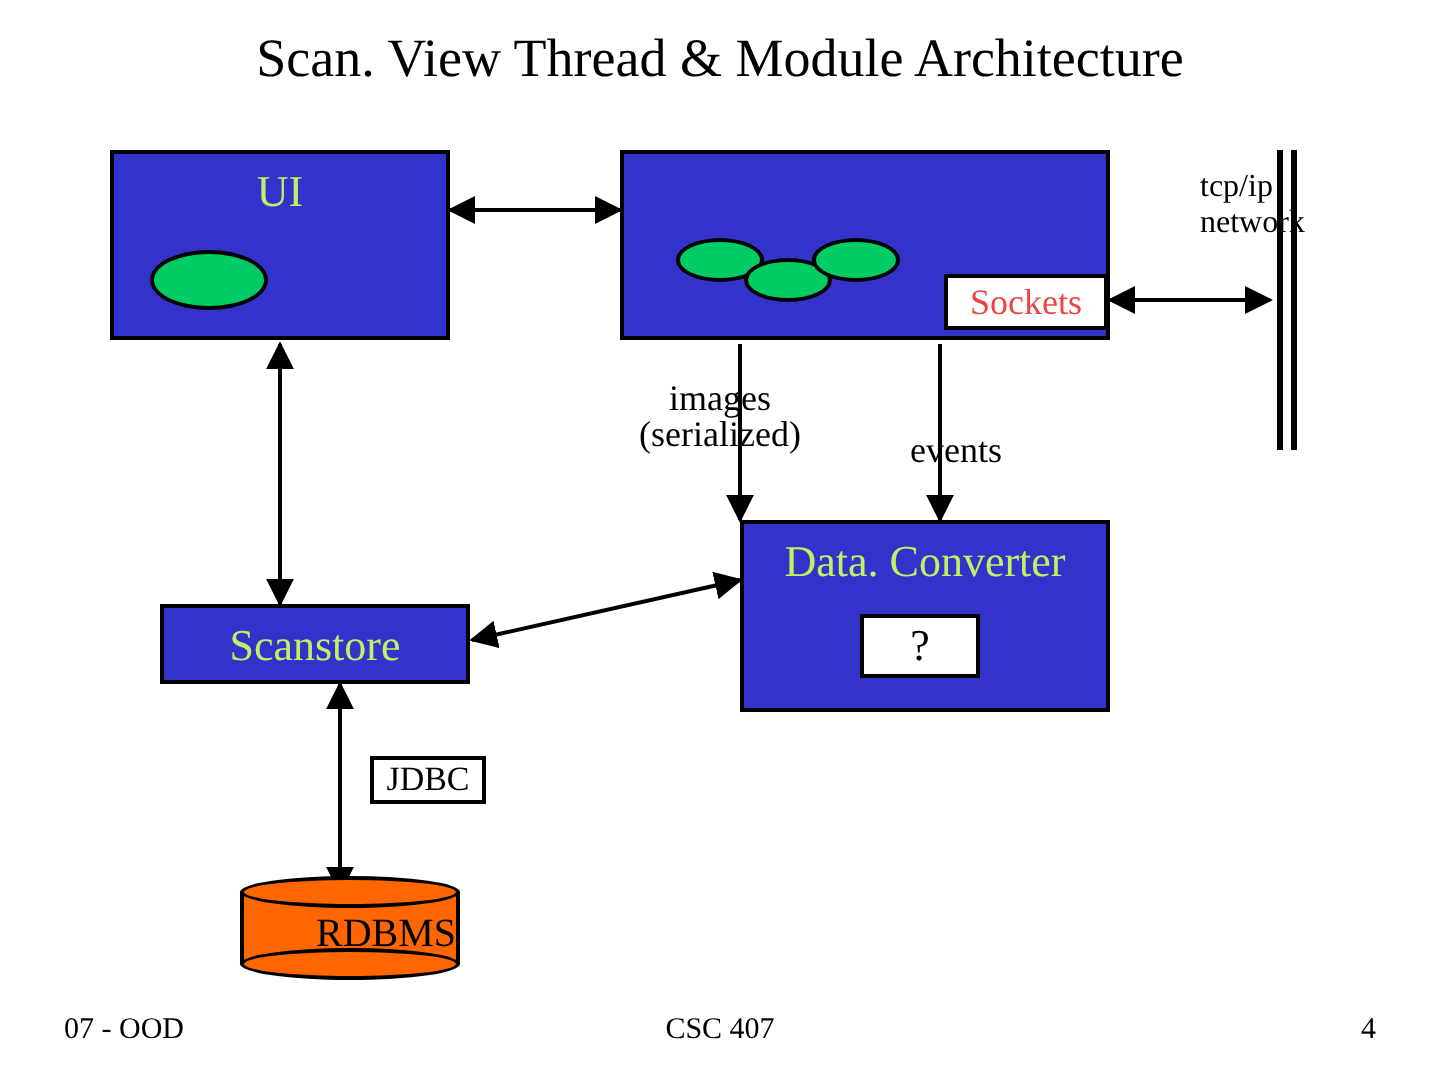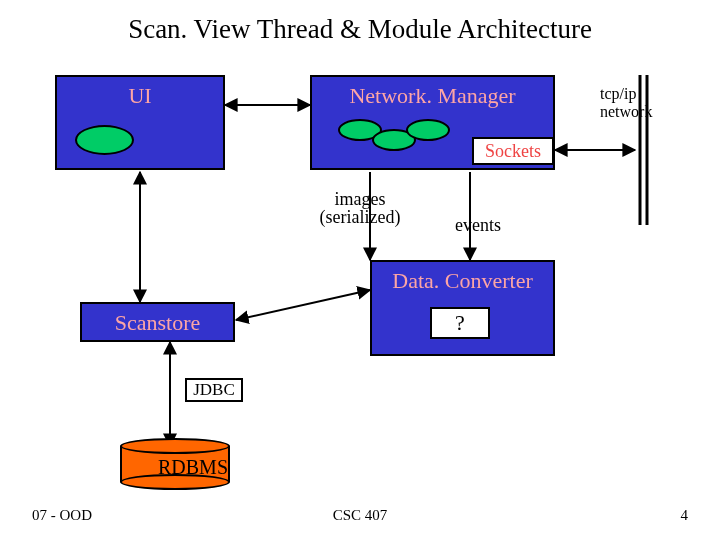--- a/index.html
+++ b/index.html
@@ -40,21 +40,21 @@
   .component {
     background: #3333cc;
     color: #fff;
   }
   .component .label {
     position: absolute;
     left: 0; right: 0;
     top: 6px;
     text-align: center;
     font-size: 22px;
-    color: #fca5a5;
+    color: #bef264;
   }
   .thread-ellipse {
     position: absolute;
     border: 2px solid #000;
     background: #00cc66;
     border-radius: 50%;
   }
   .text {
     position: absolute;
     font-size: 16px;
@@ -139,21 +139,20 @@
   </svg>
 
   <div class="title">Scan. View Thread &amp; Module Architecture</div>
 
   <div class="box component" style="left:55px; top:75px; width:170px; height:95px;">
     <div class="label">UI</div>
     <div class="thread-ellipse" style="left:18px; top:48px; width:55px; height:26px;"></div>
   </div>
 
   <div class="box component" style="left:310px; top:75px; width:245px; height:95px;">
-    <div class="label">Network. Manager</div>
     <div class="thread-ellipse" style="left:26px; top:42px; width:40px; height:18px;"></div>
     <div class="thread-ellipse" style="left:60px; top:52px; width:40px; height:18px;"></div>
     <div class="thread-ellipse" style="left:94px; top:42px; width:40px; height:18px;"></div>
 
     <div class="box" style="left:160px; top:60px; width:82px; height:28px; background:#fff; color:#ef4444; text-align:center; font-size:18px; line-height:24px;">
       <span>Sockets</span>
     </div>
   </div>
 
   <div class="text" style="left:600px; top:85px; width:110px;">

